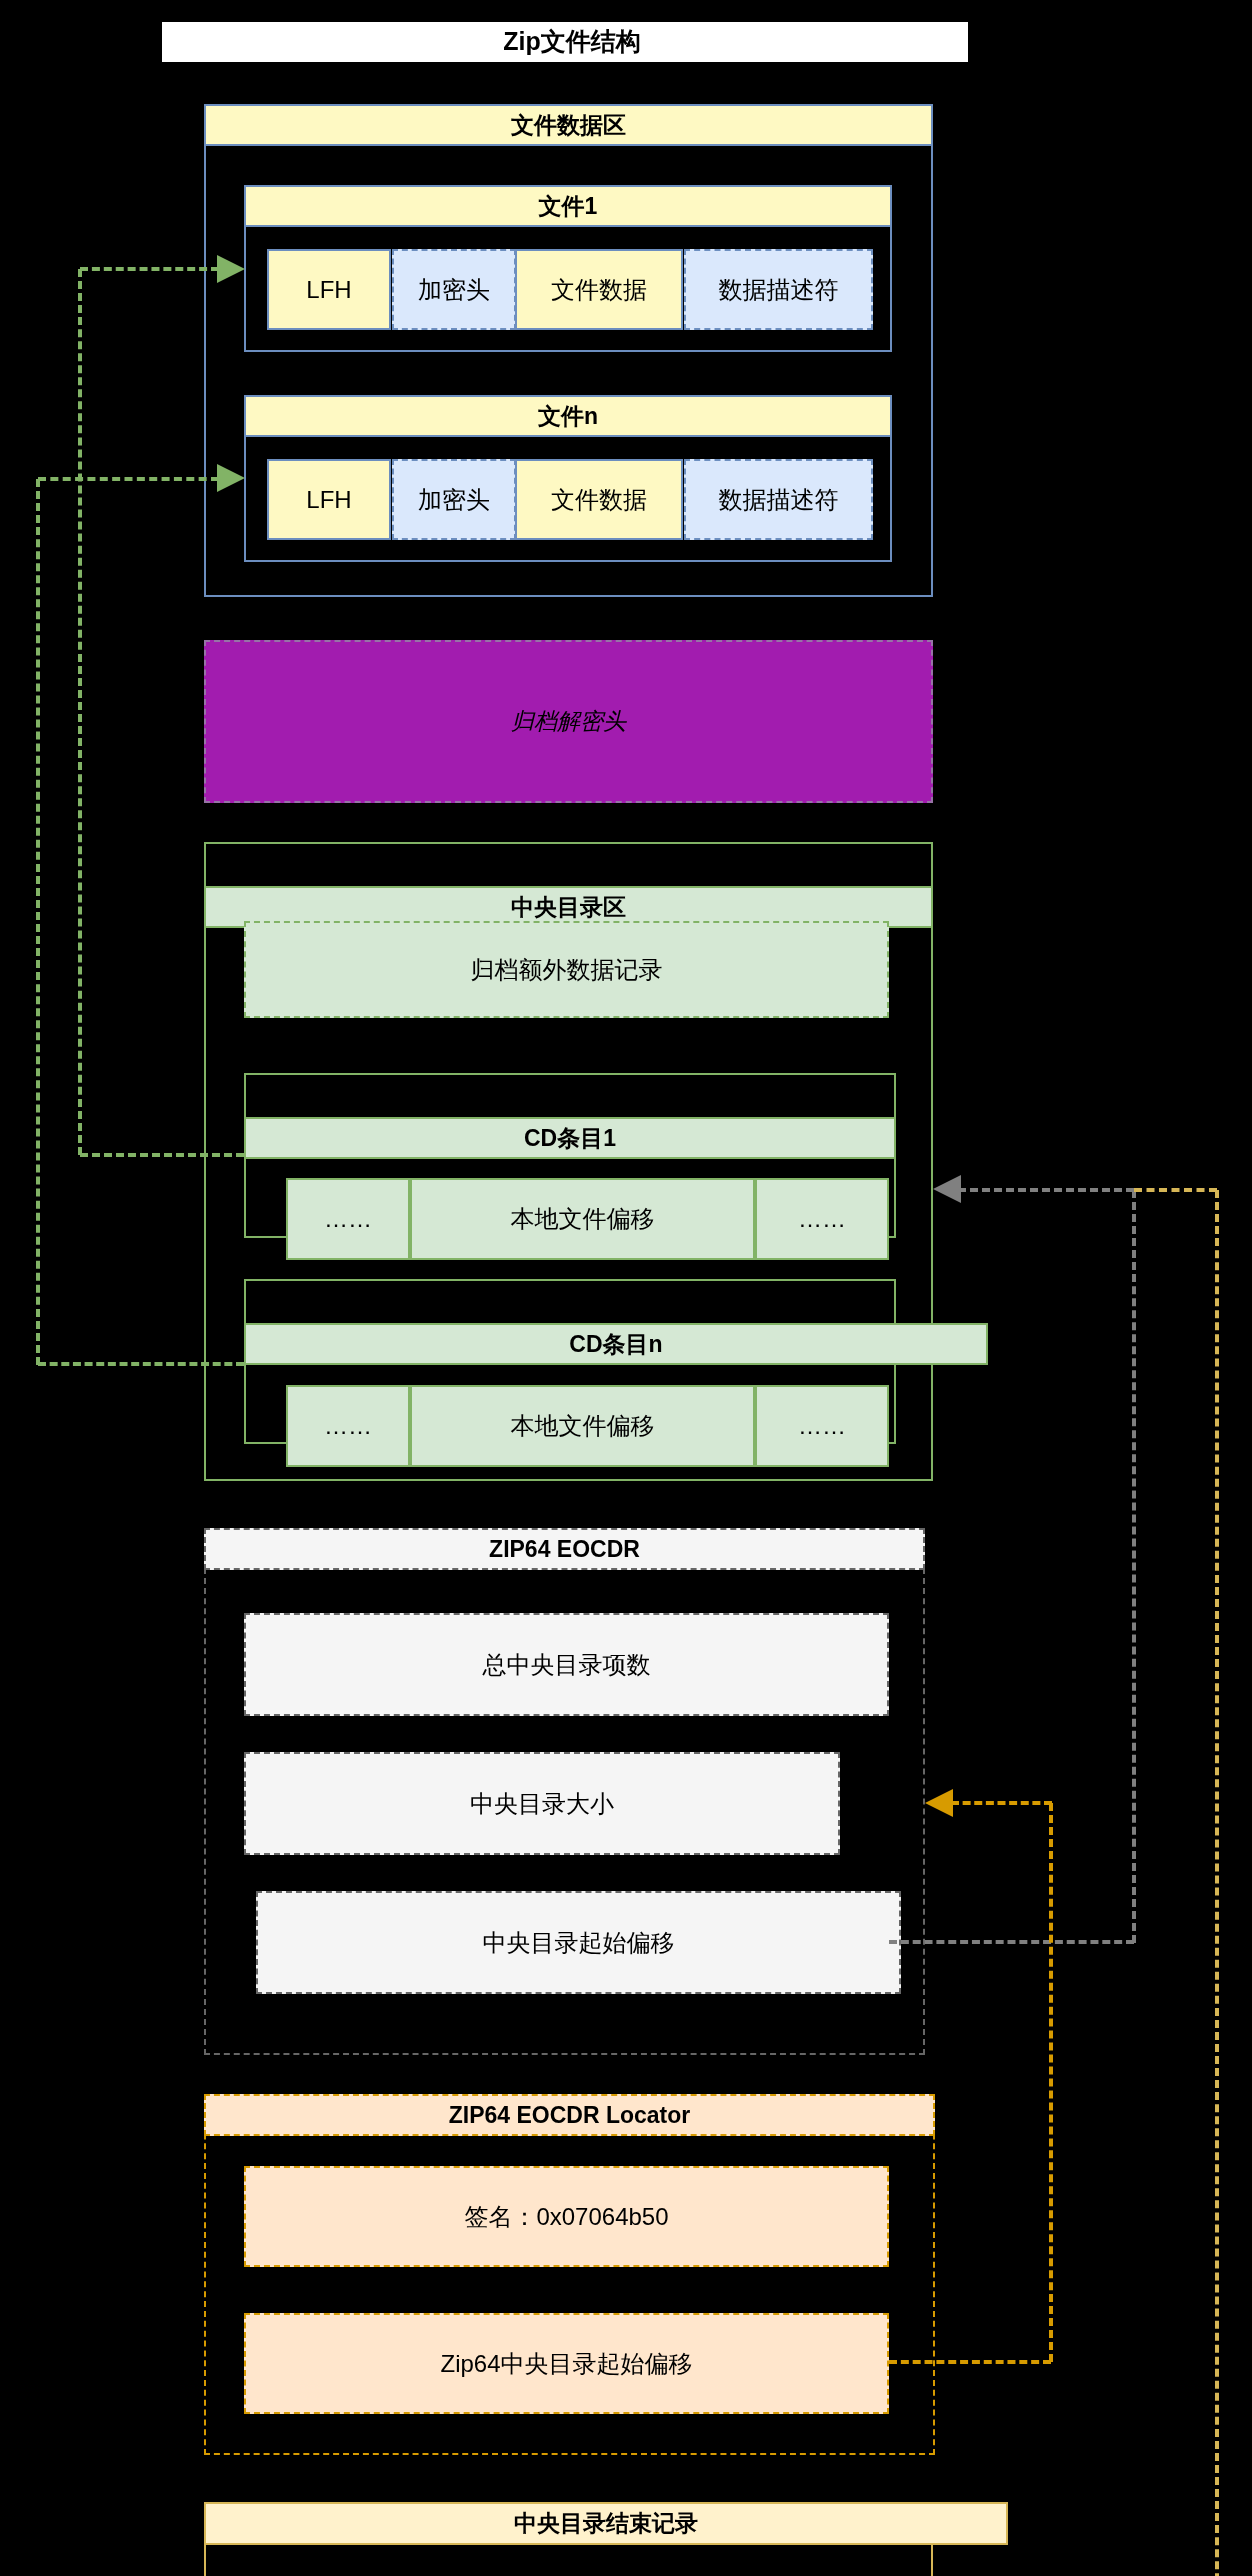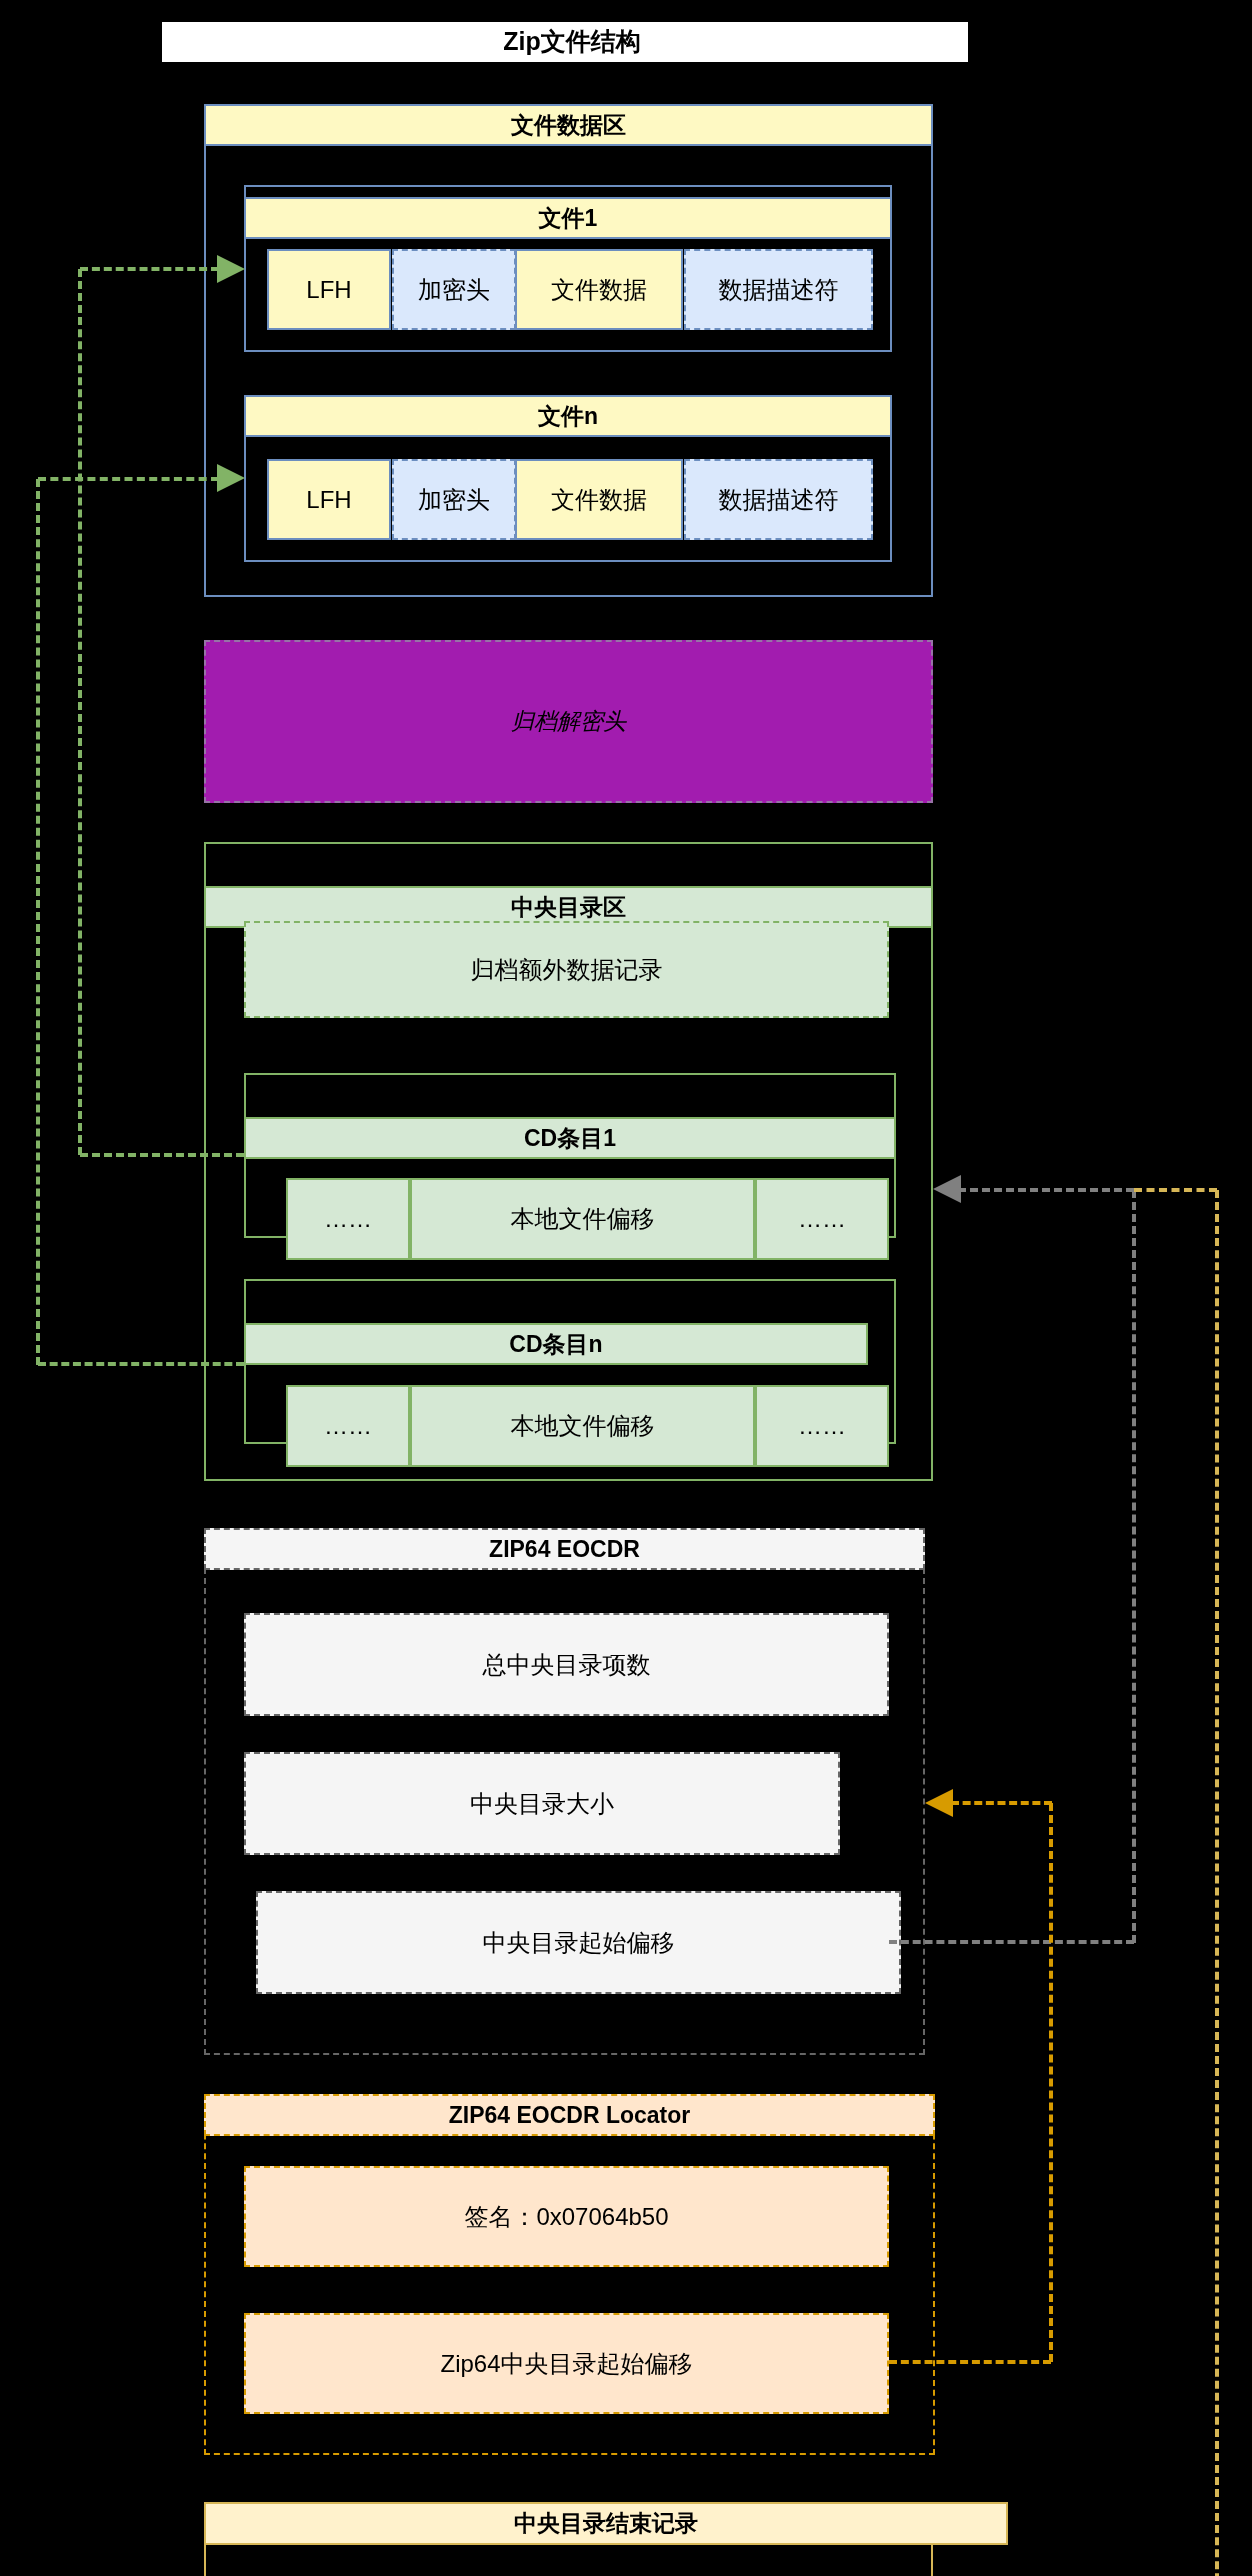--- a/index.html
+++ b/index.html
@@ -51,21 +51,21 @@
 </style>
 </head>
 <body>
 
 <div class="abs center title-bar t-title bold" style="left:162px;top:21.6px;width:806px;height:40px;">Zip文件结构</div>
 
 <div class="abs blue-frame" style="left:204px;top:104px;width:729px;height:493px;"></div>
 <div class="abs center blue-fill t-header bold" style="left:204px;top:104px;width:729px;height:42px;">文件数据区</div>
 
 <div class="abs blue-frame" style="left:244px;top:185px;width:648px;height:167px;"></div>
-<div class="abs center blue-fill t-header bold" style="left:244px;top:185px;width:648px;height:42px;margin-top:12px;">文件1</div>
+<div class="abs center blue-fill t-header bold" style="left:244px;top:185px;width:648px;height:42px;">文件1</div>
 <div class="abs center blue-fill t-cell" style="left:267px;top:249px;width:124px;height:81px;">LFH</div>
 <div class="abs center blue-fill-dashed t-cell" style="left:392px;top:249px;width:124px;height:81px;">加密头</div>
 <div class="abs center blue-fill t-cell" style="left:515px;top:249px;width:168px;height:81px;">文件数据</div>
 <div class="abs center blue-fill-dashed t-cell" style="left:684px;top:249px;width:189px;height:81px;">数据描述符</div>
 
 <div class="abs blue-frame" style="left:244px;top:395px;width:648px;height:167px;"></div>
 <div class="abs center blue-fill t-header bold" style="left:244px;top:395px;width:648px;height:42px;">文件n</div>
 <div class="abs center blue-fill t-cell" style="left:267px;top:459px;width:124px;height:81px;">LFH</div>
 <div class="abs center blue-fill-dashed t-cell" style="left:392px;top:459px;width:124px;height:81px;">加密头</div>
 <div class="abs center blue-fill t-cell" style="left:515px;top:459px;width:168px;height:81px;">文件数据</div>
@@ -78,21 +78,21 @@
 
 <div class="abs center green-fill-dashed t-cell" style="left:244px;top:921px;width:645px;height:97px;">归档额外数据记录</div>
 
 <div class="abs green-frame" style="left:244px;top:1073px;width:652px;height:165px;"></div>
 <div class="abs center green-fill t-header bold" style="left:244px;top:1073px;width:652px;height:42px;">CD条目1</div>
 <div class="abs center green-fill t-cell" style="left:286px;top:1134px;width:124px;height:82px;">……</div>
 <div class="abs center green-fill t-cell" style="left:410px;top:1134px;width:345px;height:82px;">本地文件偏移</div>
 <div class="abs center green-fill t-cell" style="left:755px;top:1134px;width:134px;height:82px;">……</div>
 
 <div class="abs green-frame" style="left:244px;top:1279px;width:652px;height:165px;"></div>
-<div class="abs center green-fill t-header bold" style="left:244px;top:1279px;width:624px;height:42px;">CD条目n</div>
+<div class="abs center green-fill t-header bold" style="left:244px;top:1279px;width:744px;height:42px;">CD条目n</div>
 <div class="abs center green-fill t-cell" style="left:286px;top:1341px;width:124px;height:82px;">……</div>
 <div class="abs center green-fill t-cell" style="left:410px;top:1341px;width:345px;height:82px;">本地文件偏移</div>
 <div class="abs center green-fill t-cell" style="left:755px;top:1341px;width:134px;height:82px;">……</div>
 
 <div class="abs gray-frame-dashed" style="left:204px;top:1528px;width:721px;height:527px;"></div>
 <div class="abs center gray-fill-dashed t-header bold" style="left:204px;top:1528px;width:721px;height:42px;">ZIP64 EOCDR</div>
 <div class="abs center gray-fill-dashed t-cell" style="left:244px;top:1613px;width:645px;height:103px;">总中央目录项数</div>
 <div class="abs center gray-fill-dashed t-cell" style="left:244px;top:1752px;width:596px;height:103px;">中央目录大小</div>
 <div class="abs center gray-fill-dashed t-cell" style="left:256px;top:1891px;width:645px;height:103px;">中央目录起始偏移</div>
 

